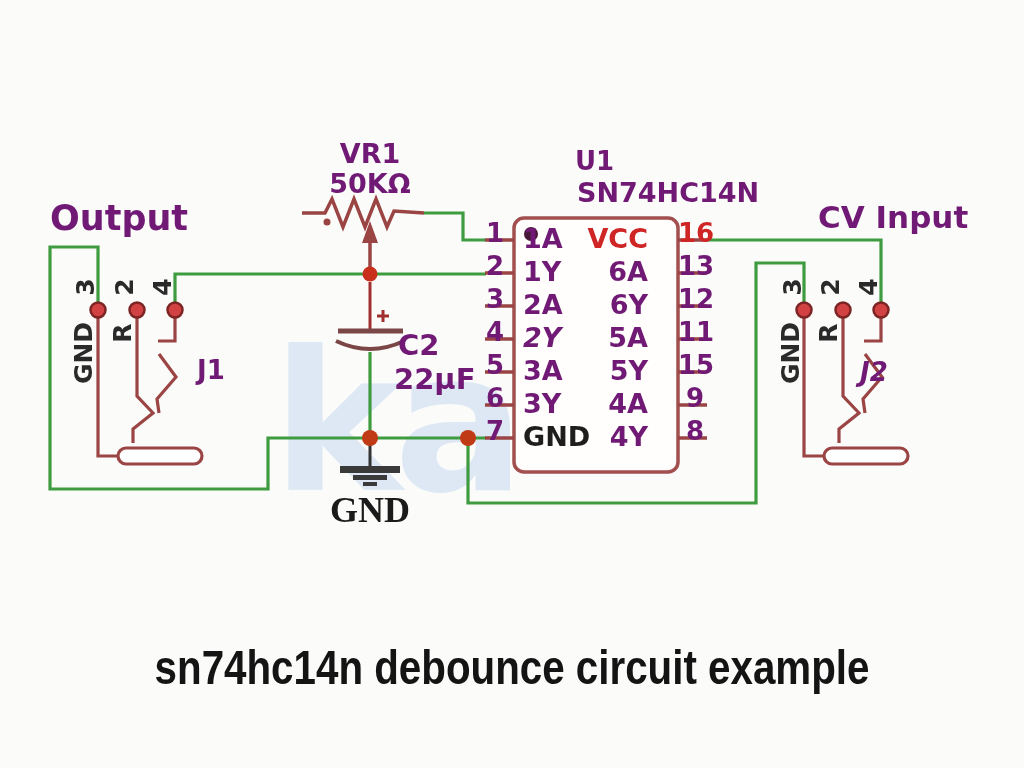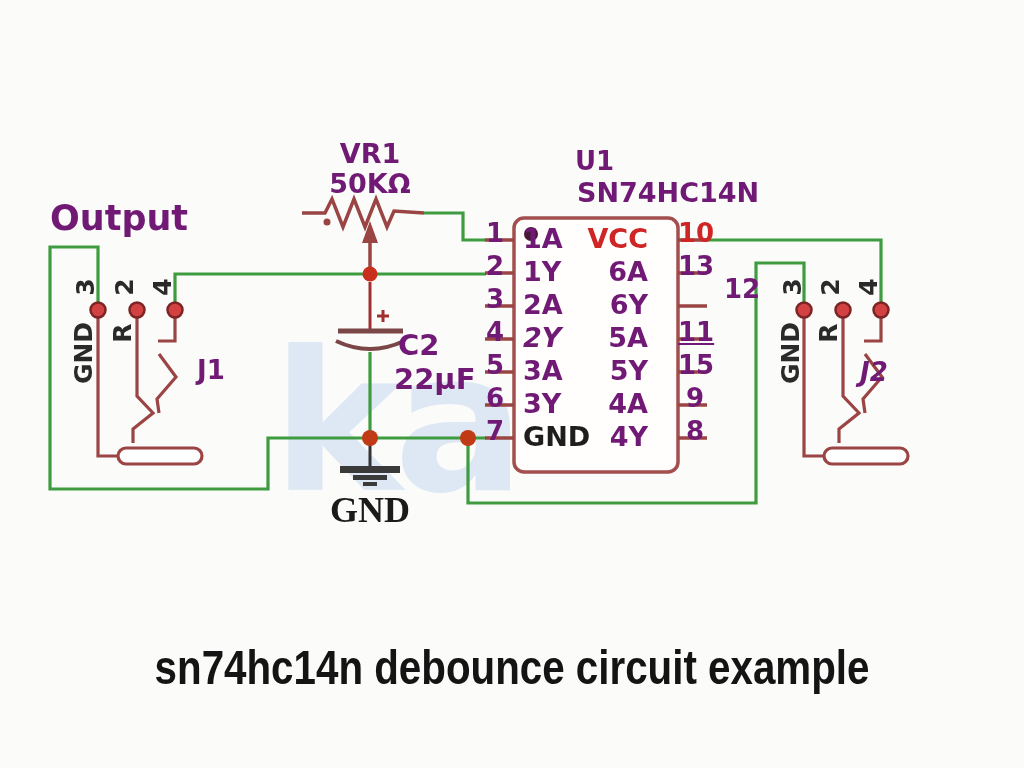--- a/index.html
+++ b/index.html
@@ -100,20 +100,21 @@
       <circle cx="804" cy="310" r="7.5" fill="#d34242" stroke="#7d2424" stroke-width="2.5"></circle>
       <circle cx="843" cy="310" r="7.5" fill="#d34242" stroke="#7d2424" stroke-width="2.5"></circle>
       <circle cx="881" cy="310" r="7.5" fill="#d34242" stroke="#7d2424" stroke-width="2.5"></circle>
       <circle cx="370" cy="274" r="7.5" fill="#c8301c"></circle>
       <circle cx="370" cy="438" r="8" fill="#bf3a15"></circle>
       <circle cx="468" cy="438" r="8" fill="#bf3a15"></circle>
     </g>
   </svg>
 
   <div class="lbl blue" style="left:50px;top:198px;font-size:35px;">Output</div>
+  <div class="lbl blue" style="left:818px;top:199px;font-size:31px;">CV Input</div>
 
   <div class="lbl blue" style="left:330px;top:138px;width:80px;text-align:center;font-size:27px;">VR1</div>
   <div class="lbl blue" style="left:322px;top:168px;width:96px;text-align:center;font-size:27px;">50KΩ</div>
 
   <div class="lbl blue" style="left:575px;top:146px;font-size:26px;">U1</div>
   <div class="lbl blue" style="left:577px;top:177px;font-size:27px;">SN74HC14N</div>
 
   <div class="lbl blue" style="left:398px;top:328px;font-size:29px;">C2</div>
   <div class="lbl blue" style="left:394px;top:362px;font-size:29px;">22µF</div>
 
@@ -123,24 +124,24 @@
   <div class="lbl blue" style="left:860px;top:357px;font-size:26px;font-style:italic;">J2</div>
 
   <div class="lbl blue pinnum" style="left:478px;top:219px;">1</div>
   <div class="lbl blue pinnum" style="left:478px;top:252px;">2</div>
   <div class="lbl blue pinnum" style="left:478px;top:285px;">3</div>
   <div class="lbl blue pinnum" style="left:478px;top:318px;">4</div>
   <div class="lbl blue pinnum" style="left:478px;top:351px;">5</div>
   <div class="lbl blue pinnum" style="left:478px;top:384px;">6</div>
   <div class="lbl blue pinnum" style="left:478px;top:417px;">7</div>
 
-  <div class="lbl red pinnum" style="left:678px;top:219px;">10</div>
+  <div class="lbl red pinnum" style="left:678px;top:219px;">16</div>
   <div class="lbl blue pinnum" style="left:678px;top:252px;">13</div>
-  <div class="lbl blue pinnum" style="left:678px;top:275px;padding-left:46px;">12</div>
-  <div class="lbl blue pinnum" style="left:678px;top:318px;text-decoration:underline;">11</div>
+  <div class="lbl blue pinnum" style="left:678px;top:285px;">12</div>
+  <div class="lbl blue pinnum" style="left:678px;top:318px;">11</div>
   <div class="lbl blue pinnum" style="left:678px;top:351px;">15</div>
   <div class="lbl blue pinnum" style="left:678px;top:384px;">9</div>
   <div class="lbl blue pinnum" style="left:678px;top:417px;">8</div>
 
   <div class="lbl blue pinname" style="left:523px;top:224px;">1A</div>
   <div class="lbl blue pinname" style="left:523px;top:257px;">1Y</div>
   <div class="lbl blue pinname" style="left:523px;top:290px;">2A</div>
   <div class="lbl blue pinname" style="left:523px;top:323px;font-style:italic;">2Y</div>
   <div class="lbl blue pinname" style="left:523px;top:356px;">3A</div>
   <div class="lbl blue pinname" style="left:523px;top:389px;">3Y</div>

